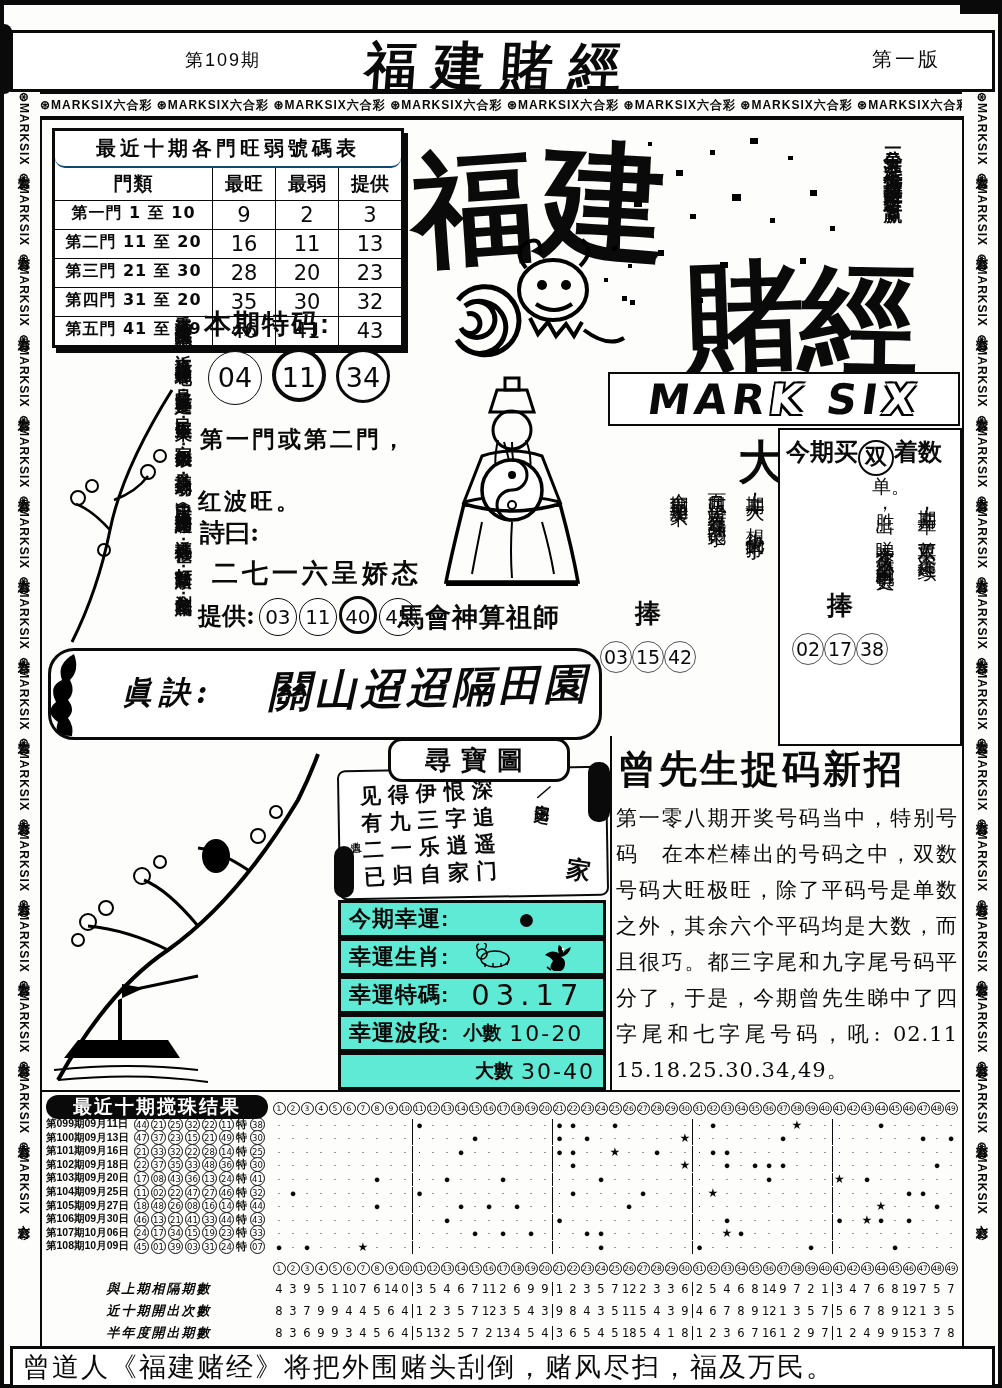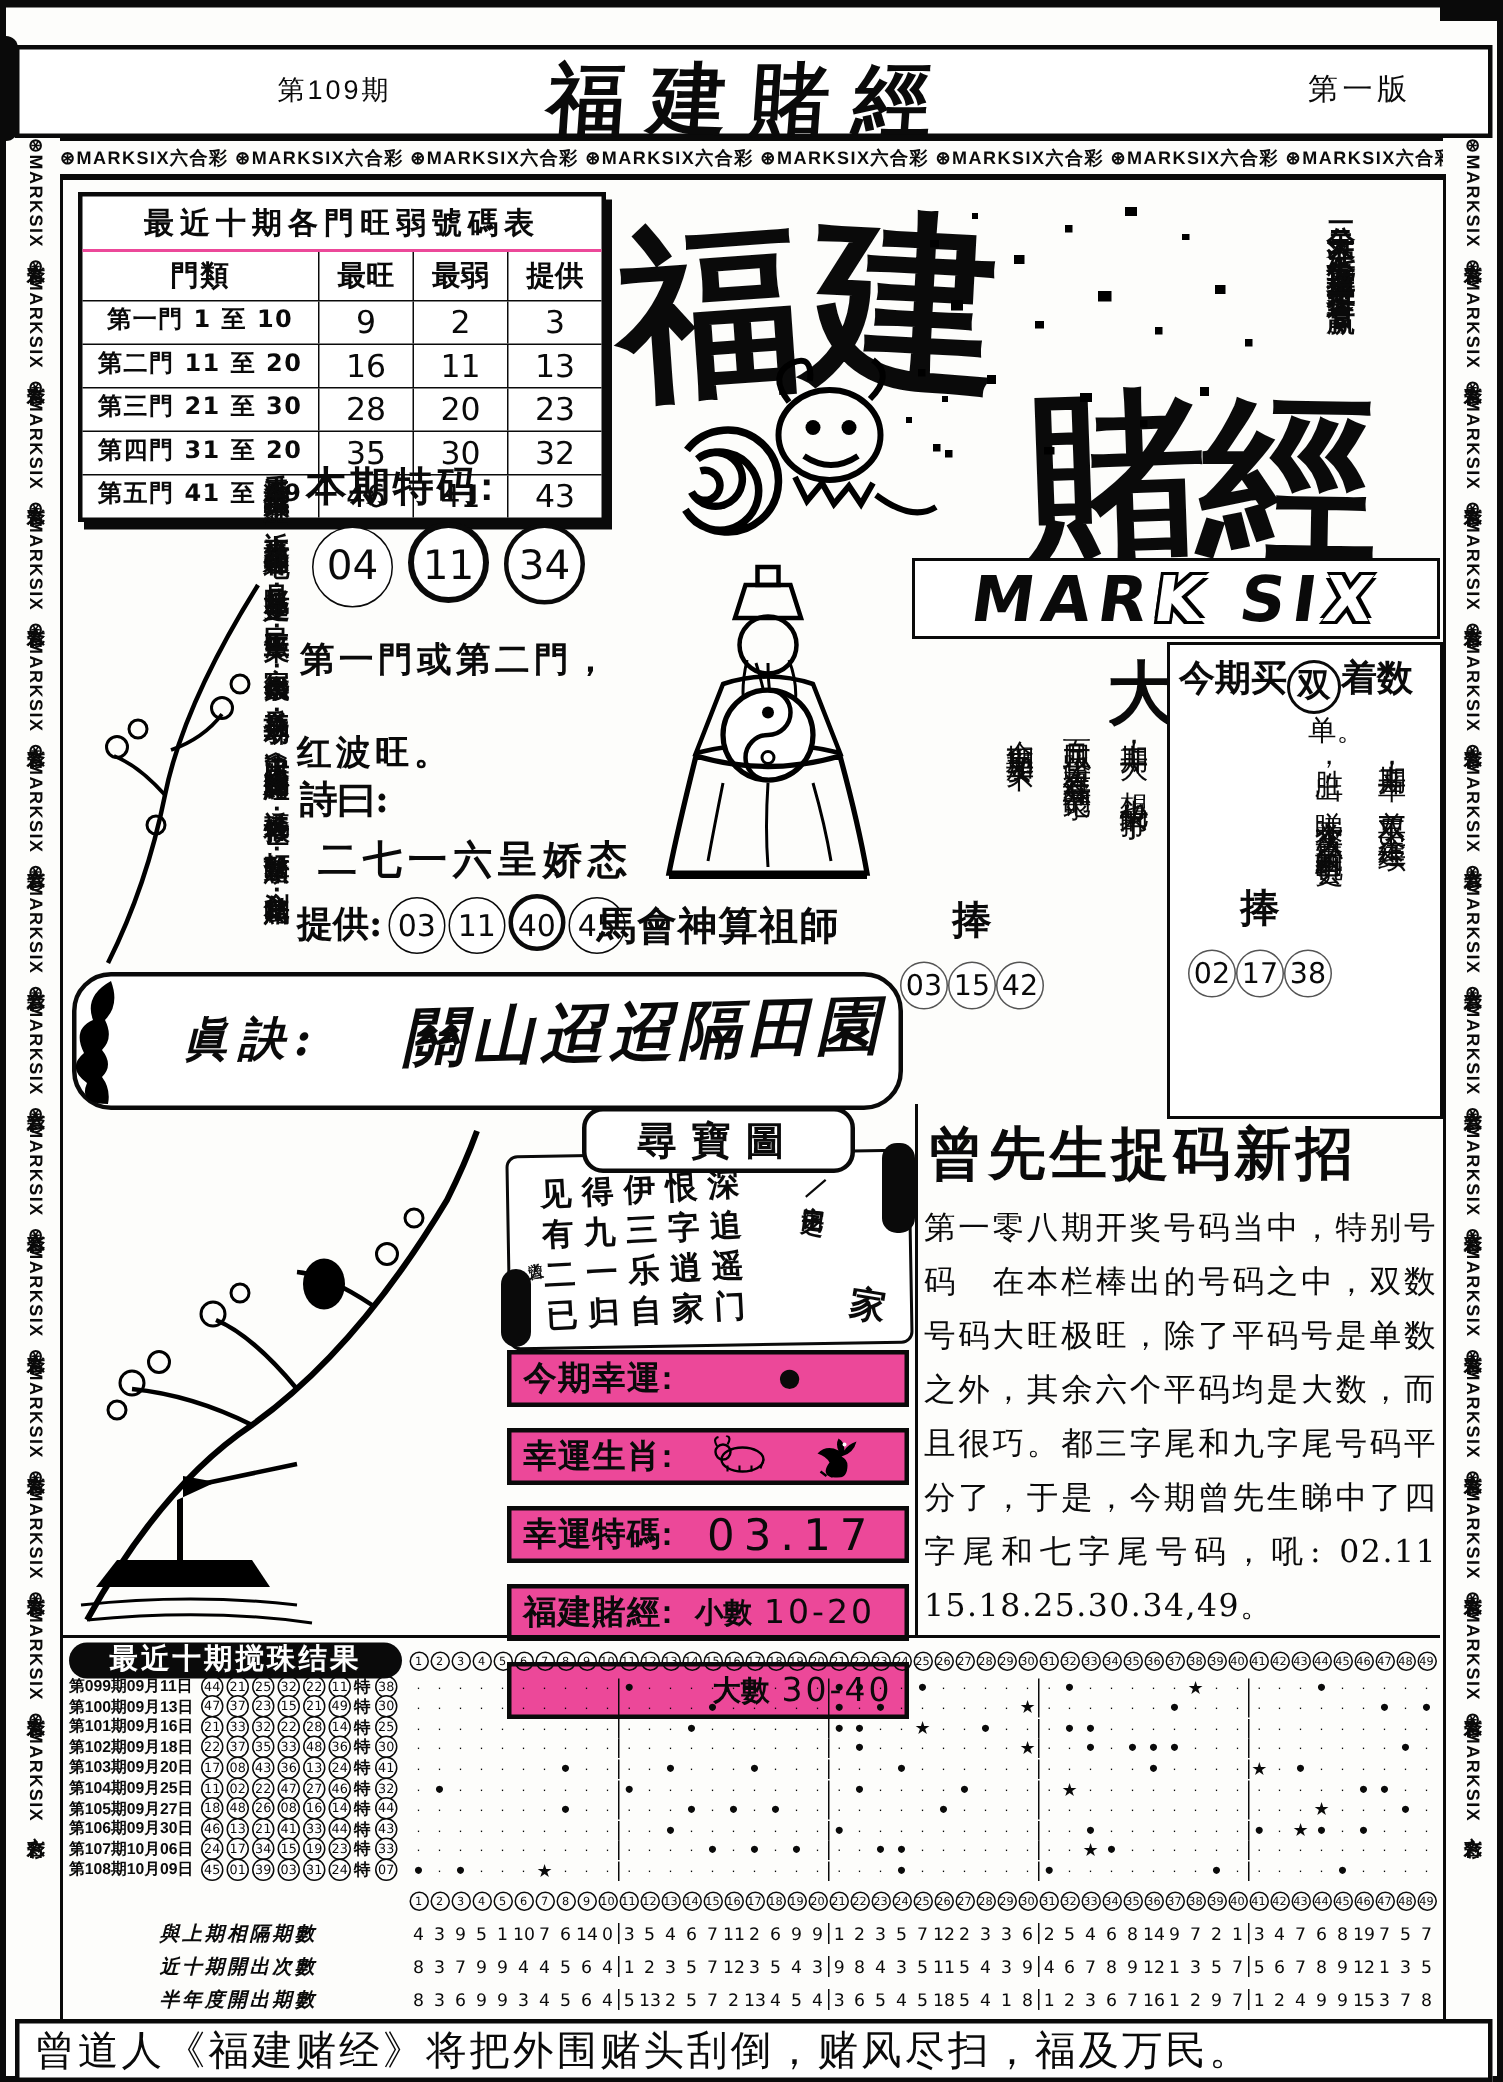--- a/index.html
+++ b/index.html
@@ -27,22 +27,22 @@
           overflow:hidden;white-space:nowrap;font-size:12px;font-weight:bold;line-height:23px;letter-spacing:1px;}
   .vstrip{top:92px;width:34px;height:1292px;overflow:hidden;font-size:12px;font-weight:bold;letter-spacing:1px;
           writing-mode:vertical-rl;text-orientation:mixed;line-height:30px;}
   .vstrip-l{left:5px;}
   .vstrip-r{left:963px;}
 
   .main-frame{left:40px;top:116px;width:920px;height:1228px;border:2px solid #0a0a0a;}
 
   
   .hot-table{left:52px;top:128px;width:346px;background:#fff;border:3px solid #0a0a0a;box-shadow:4px 5px 0 #0a0a0a;}
-  .hot-title{border-bottom:2px solid #ec4899;text-align:center;font-weight:900;font-size:20px;
-             letter-spacing:4px;padding:4px 0;font-family:"DejaVu Serif",serif;}
+  .hot-title{border-bottom:2px solid #0c4a6e;text-align:center;font-weight:900;font-size:20px;
+             letter-spacing:4px;padding:4px 0;font-family:"DejaVu Serif",serif;border-radius:10px;}
   .hrow{display:flex;border-top:1.5px solid #0a0a0a;}
   .hrow:first-child{border-top:none;}
   .hcell{border-left:1.5px solid #0a0a0a;text-align:center;font-size:21px;font-family:"DejaVu Sans",sans-serif;
          padding:2px 0;flex:none;width:62px;}
   .hcell.c0{width:157px;border-left:none;font-size:16px;font-weight:bold;letter-spacing:1px;}
   .hrow.hhead .hcell{font-size:19px;font-weight:900;padding:3px 0;}
 
   
   .logo-char{font-family:"DejaVu Serif",serif;font-weight:900;position:absolute;}
   .lc-fu{left:412px;top:128px;font-size:122px;transform:rotate(-4deg);}
@@ -118,21 +118,21 @@
   .tr-curl-l{left:334px;top:846px;width:20px;height:52px;border-radius:10px;z-index:4;}
   .tr-lines{position:absolute;left:22px;top:8px;transform:rotate(-2deg);font-size:21px;font-weight:bold;
             font-family:"DejaVu Serif",serif;letter-spacing:7px;line-height:27px;}
   .tr-side{position:absolute;left:196px;top:6px;writing-mode:vertical-rl;font-size:15px;font-weight:bold;
            font-family:"DejaVu Serif",serif;transform:rotate(8deg);letter-spacing:2px;}
   .tr-side-char{position:absolute;left:226px;top:86px;font-size:24px;font-weight:900;font-family:"DejaVu Serif",serif;transform:rotate(10deg);}
   .tr-sign{position:absolute;left:6px;top:62px;writing-mode:vertical-rl;font-size:11px;transform:rotate(-8deg);}
 
   
   .lucky{left:338px;top:900px;width:268px;}
-  .lk-row{border:3px solid #0a0a0a;background:#ec4899;height:32px;margin-bottom:14px;display:flex;align-items:center;padding:0 8px;}
+  .lk-row{border:3px solid #0a0a0a;background:#5eead4;height:32px;margin-bottom:0;display:flex;align-items:center;padding:0 8px;}
   .lk-label{font-size:22px;font-weight:900;letter-spacing:1px;flex:none;}
   .lk-dot{font-size:30px;margin-left:68px;line-height:20px;}
   .lk-zo{margin-left:24px;display:flex;gap:26px;}
   .lk-num{font-size:29px;font-family:"DejaVu Sans",sans-serif;margin-left:22px;letter-spacing:6px;}
   .lk-band{font-size:19px;font-weight:900;margin-left:14px;}
   .lk-range{font-size:22px;font-family:"DejaVu Sans",sans-serif;margin-left:8px;letter-spacing:2px;}
   .lk-row.r5{justify-content:flex-end;}
 
   
   .vrule{left:610px;top:736px;width:2px;height:356px;}
@@ -406,21 +406,21 @@
           <path d="M8,24 l4,3 M14,26 l2,2" stroke="#000" stroke-width="1.6" fill="none"></path>
           <circle cx="24" cy="6" r="1.3" fill="#fff"></circle>
         </svg>
       </span>
     </div>
     <div class="lk-row">
       <span class="lk-label">幸運特碼:</span>
       <span class="lk-num">03.17</span>
     </div>
     <div class="lk-row">
-      <span class="lk-label">福建賭經:</span>
+      <span class="lk-label">幸運波段:</span>
       <span class="lk-band">小數</span>
       <span class="lk-range">10-20</span>
     </div>
     <div class="lk-row r5">
       <span class="lk-band">大數</span>
       <span class="lk-range">30-40</span>
     </div>
   </div>
 
   <div class="abs black vrule"></div>

